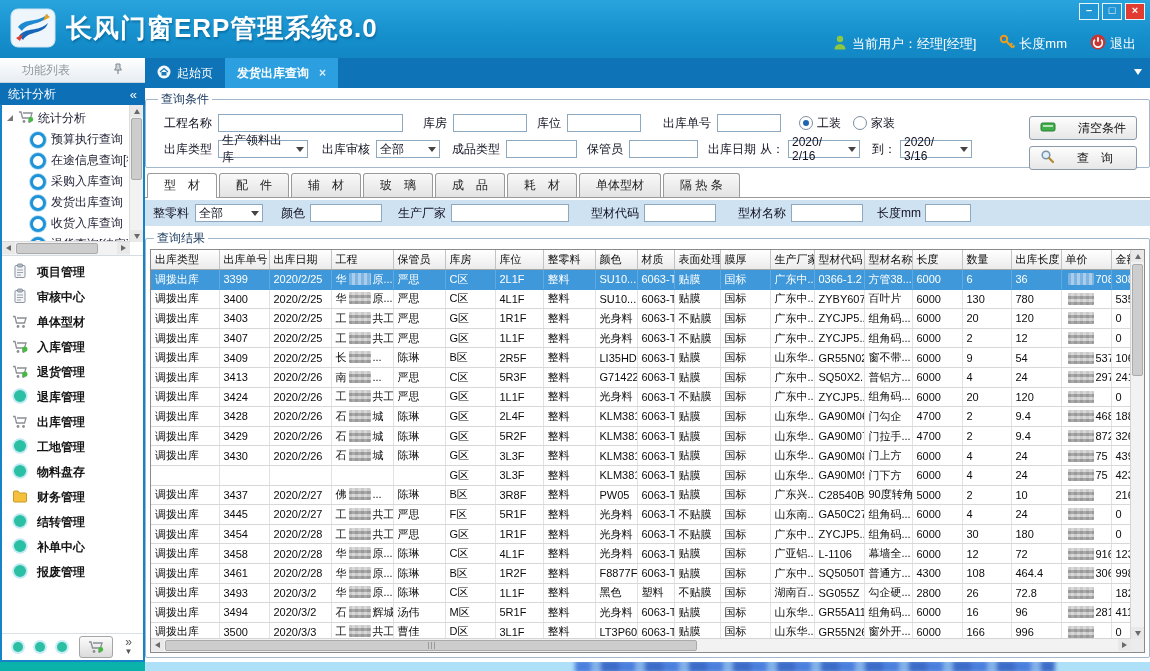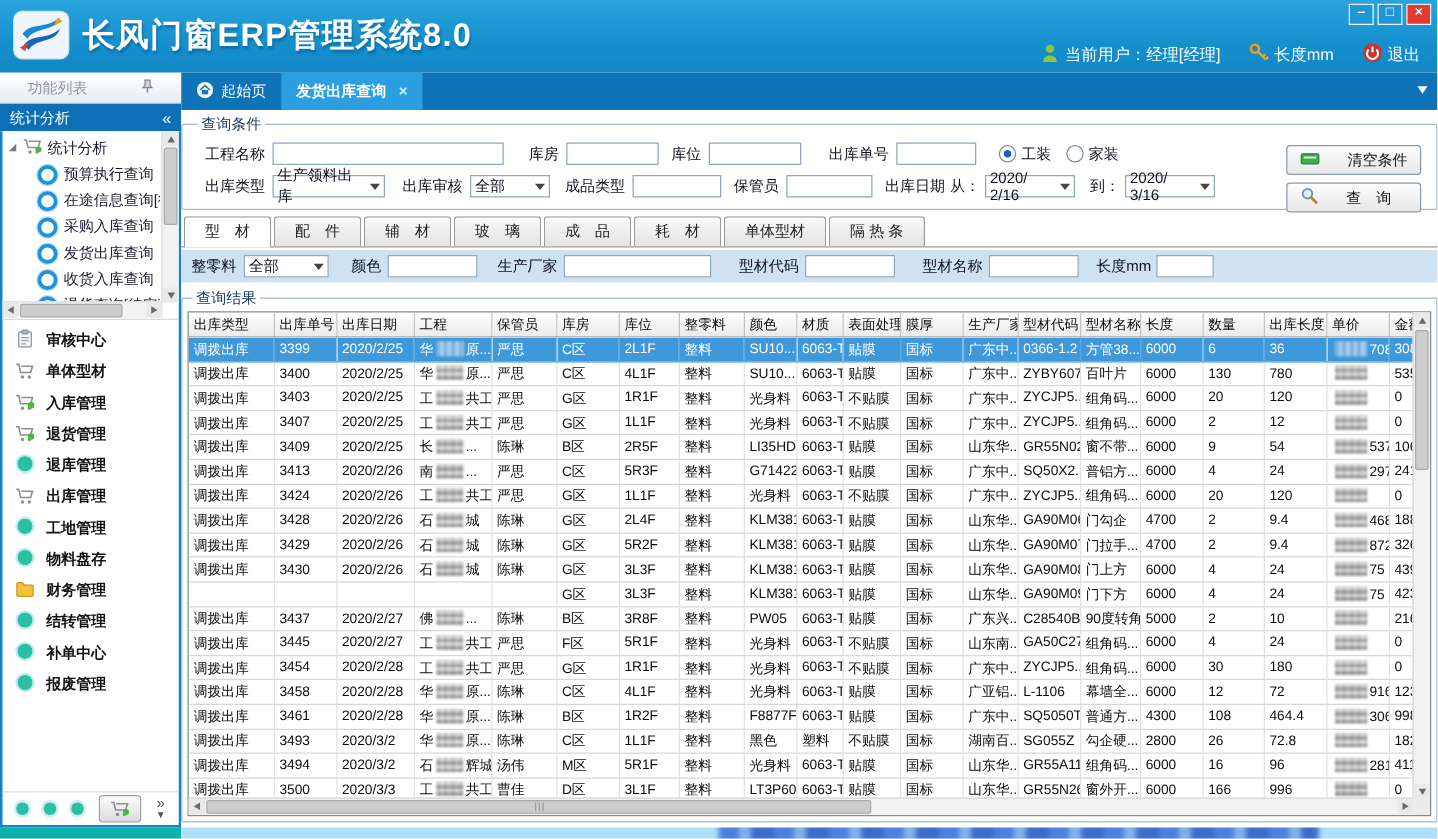--- a/index.html
+++ b/index.html
@@ -214,20 +214,28 @@
               </div>
           </div>
         </div>
         <div class="modules" id="modules">
             <div class="module-item">
               <span><svg width="16" height="16" viewBox="0 0 16 16">
                   <rect x="3" y="2.5" width="10" height="12" rx="1" fill="#f3f5f7" stroke="#8a93a0"></rect>
                   <rect x="5.5" y="1" width="5" height="3" rx="1" fill="#b0b8c4" stroke="#8a93a0"></rect>
                   <path d="M5 7h6M5 9.5h6M5 12h4" stroke="#9aa3ad"></path>
                 </svg></span>
+              <span>项目管理</span>
+            </div>
+            <div class="module-item">
+              <span><svg width="16" height="16" viewBox="0 0 16 16">
+                  <rect x="3" y="2.5" width="10" height="12" rx="1" fill="#f3f5f7" stroke="#8a93a0"></rect>
+                  <rect x="5.5" y="1" width="5" height="3" rx="1" fill="#b0b8c4" stroke="#8a93a0"></rect>
+                  <path d="M5 7h6M5 9.5h6M5 12h4" stroke="#9aa3ad"></path>
+                </svg></span>
               <span>审核中心</span>
             </div>
             <div class="module-item">
               <span><svg width="16" height="15" viewBox="0 0 16 15">
                   <path d="M1 2.5h2l1.5 6.5h8L14 4H5" fill="none" stroke="#8a8f94" stroke-width="1.3"></path>
                   <circle cx="6" cy="12.5" r="1.4" fill="#8a8f94"></circle>
                   <circle cx="11.5" cy="12.5" r="1.4" fill="#8a8f94"></circle>
                 </svg></span>
               <span>单体型材</span>
             </div>

